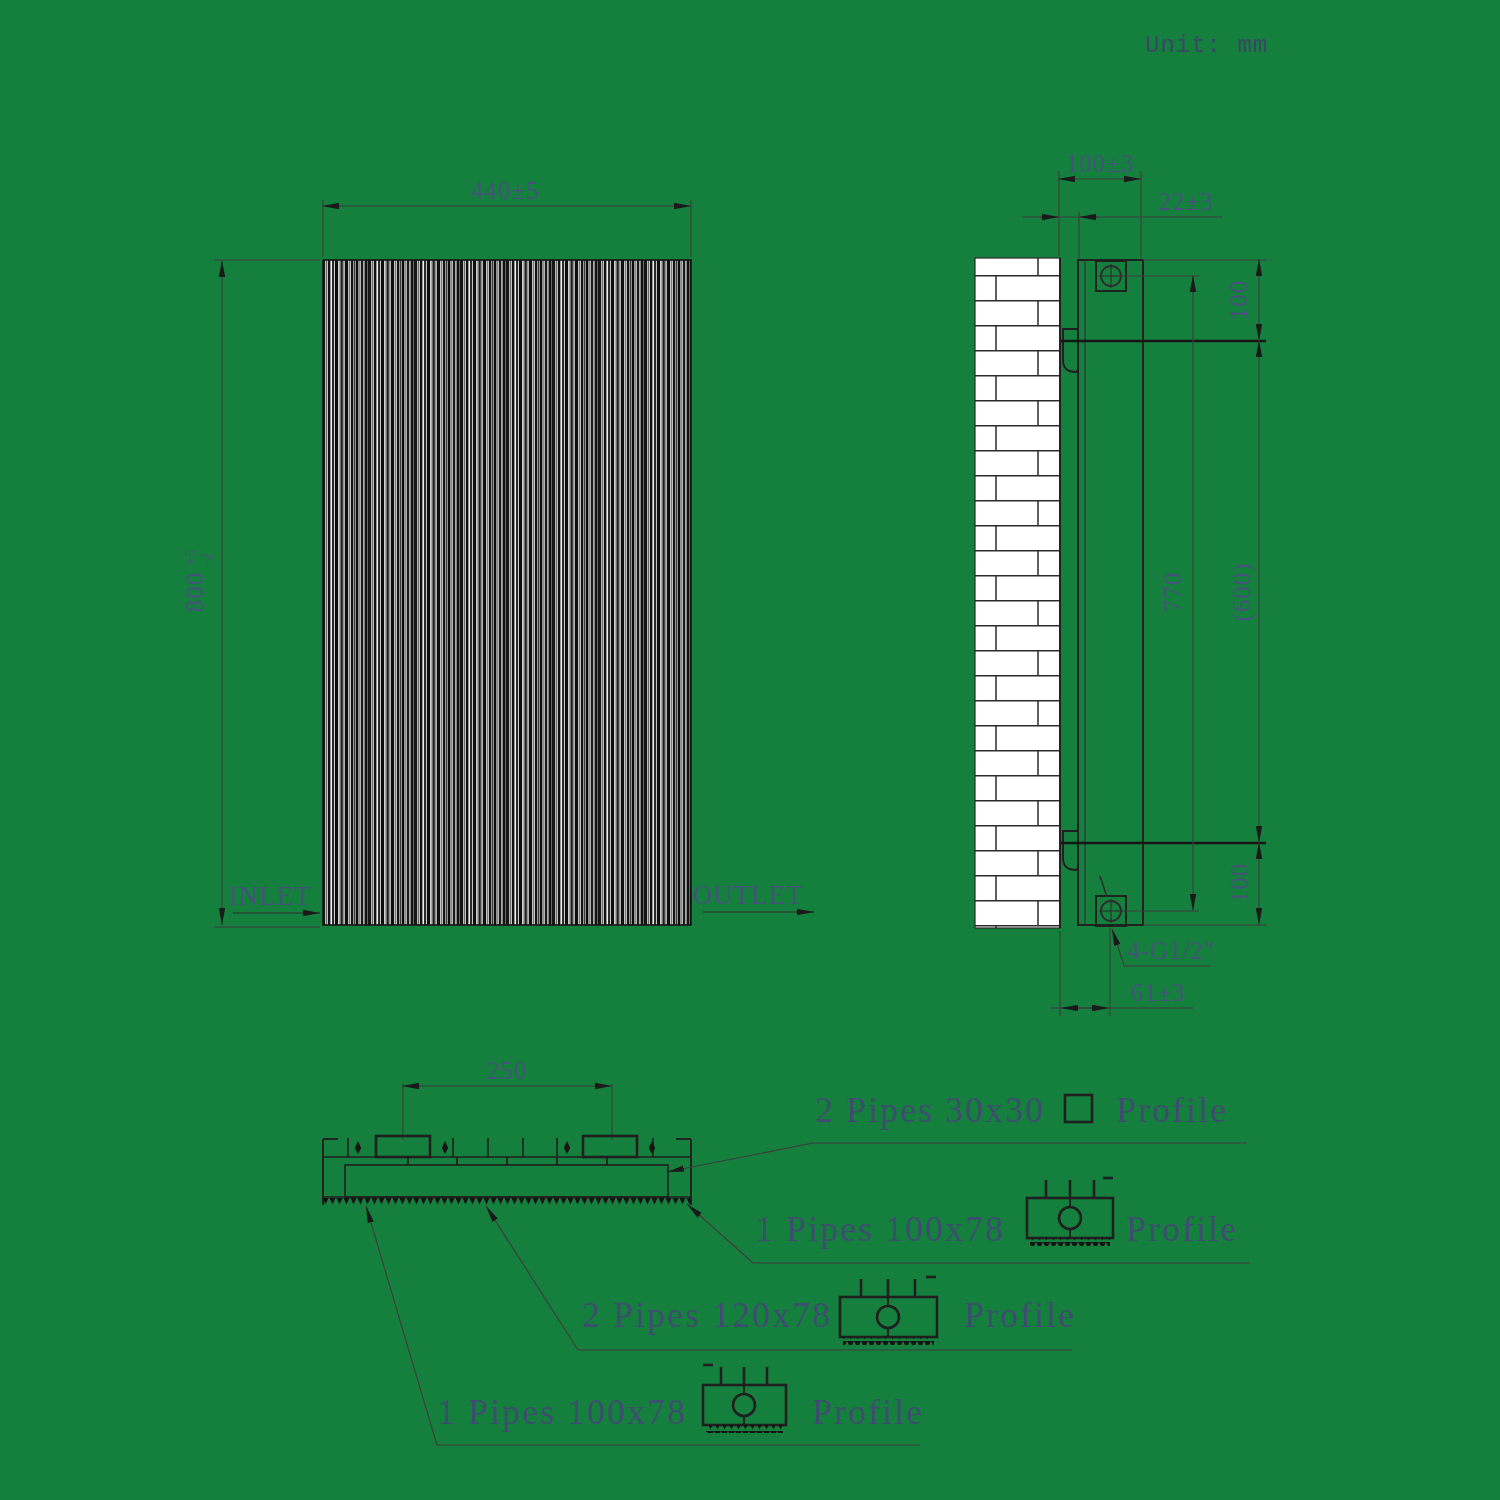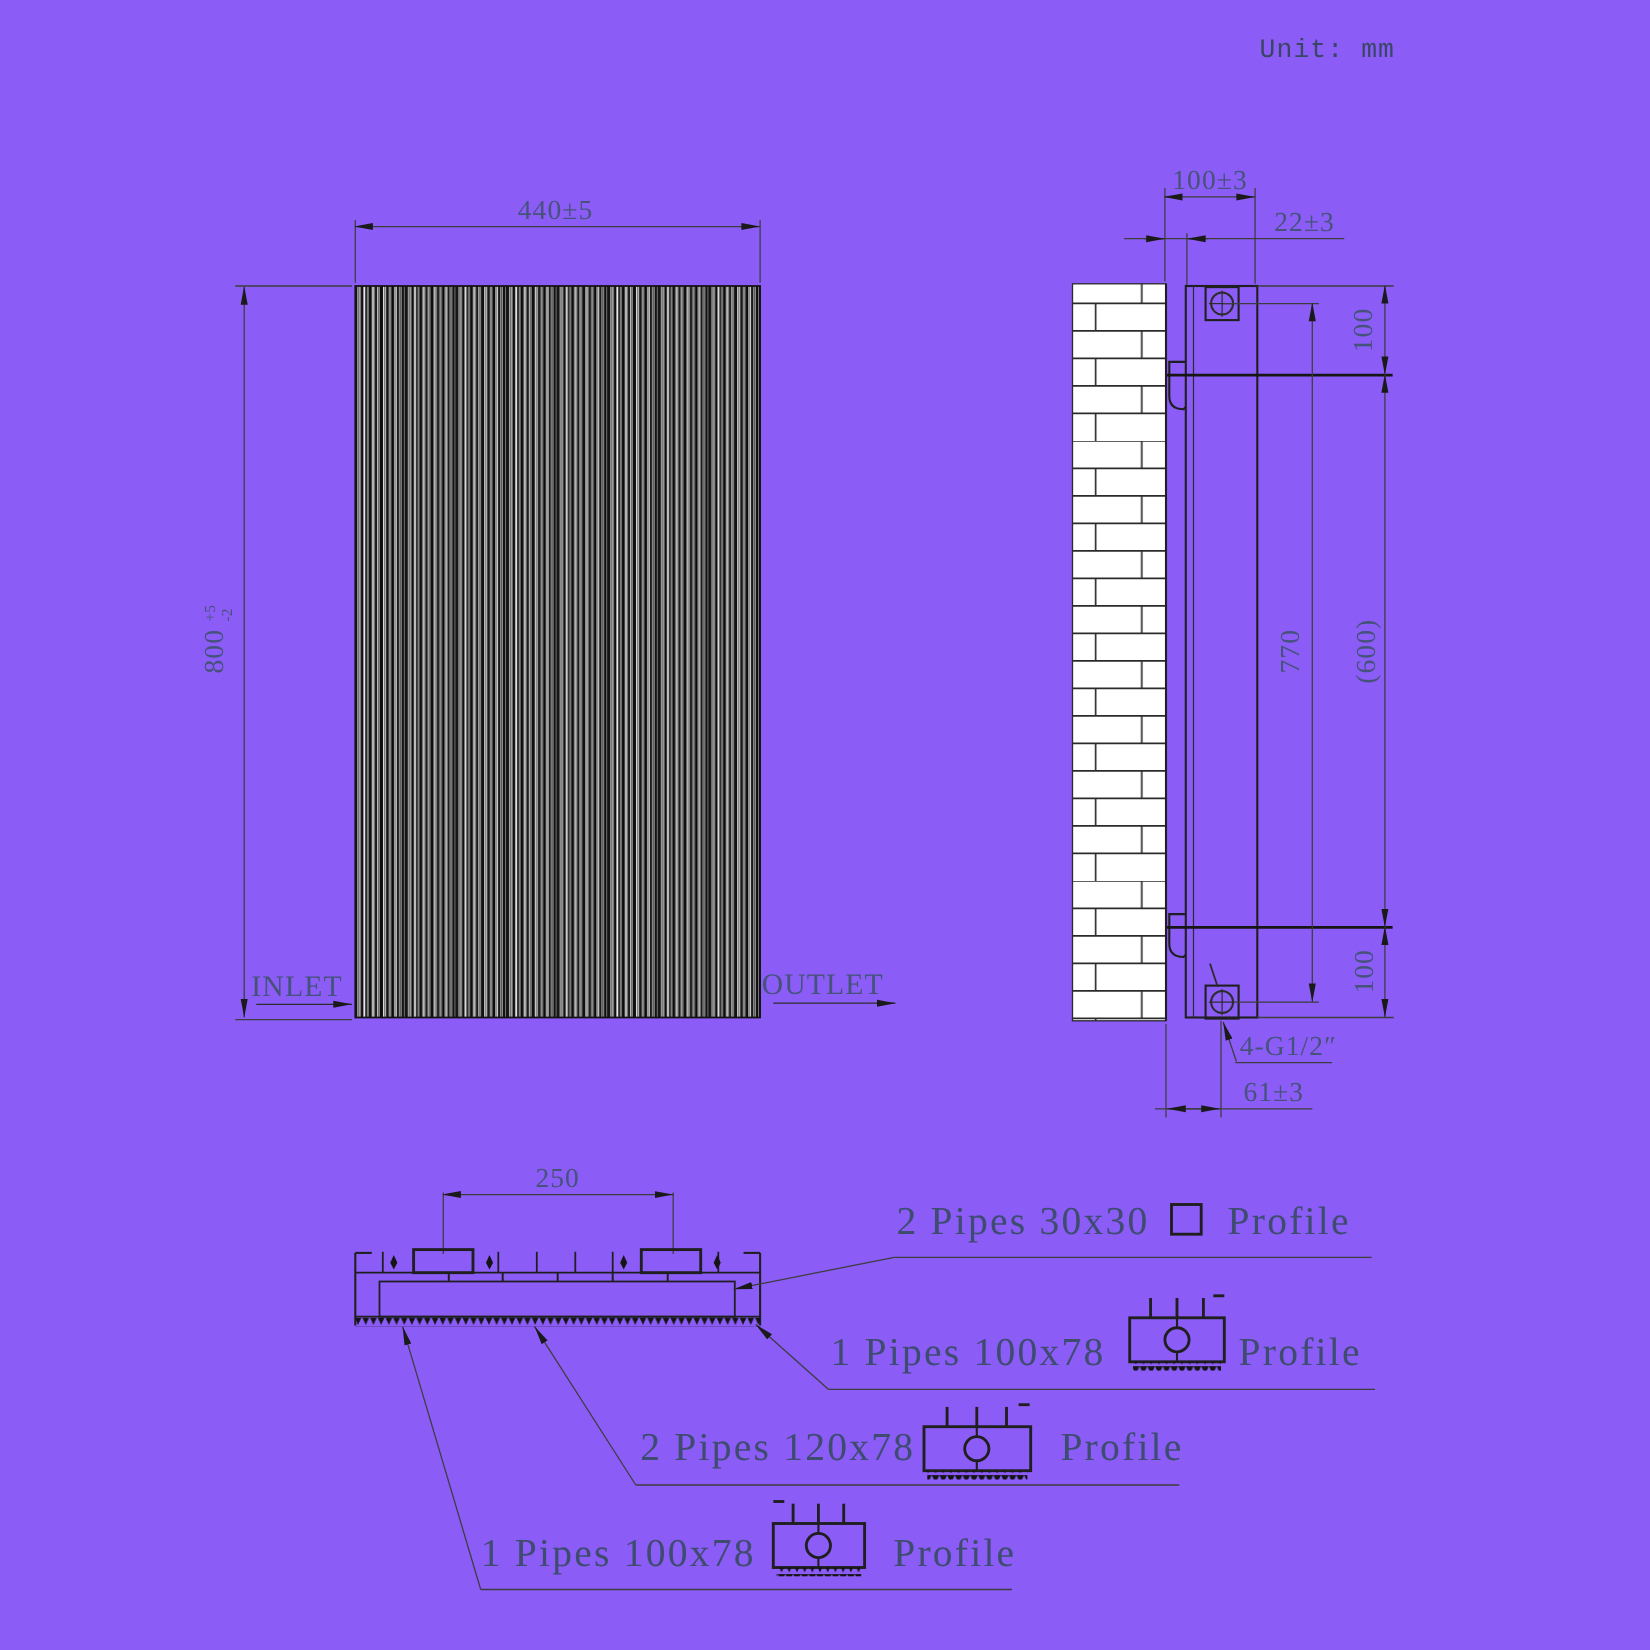--- a/index.html
+++ b/index.html
@@ -1,16 +1,16 @@
 <!DOCTYPE html>
 <html><head>
 <meta charset="utf-8">
 <style>
   html,body{margin:0;padding:0;background:#ffffff;}
-  .canvas{position:relative;width:1500px;height:1500px;background:#8b5cf6;overflow:hidden;
+  .canvas{position:relative;width:1500px;height:1500px;background:#15803d;overflow:hidden;
           font-family:"Liberation Serif",serif;}
   svg{position:absolute;left:0;top:0;}
   .obj{stroke:#1f1f1f;stroke-width:1.9;fill:none;}
   .obj2{stroke:#1f1f1f;stroke-width:2.6;fill:none;}
   .thin{stroke:#2c2c2c;stroke-width:1.1;fill:none;}
   .dim{stroke:#3d3d3d;stroke-width:1.15;fill:none;}
   .thick{stroke:#161616;stroke-width:2.5;fill:none;}
   .dim-text{font-family:"Liberation Serif",serif;font-size:25px;fill:#45537a;letter-spacing:1px;}
   .dim-text-s{font-family:"Liberation Serif",serif;font-size:14px;fill:#45537a;}
   .io-text{font-family:"Liberation Serif",serif;font-size:27px;fill:#45537a;letter-spacing:1px;}

